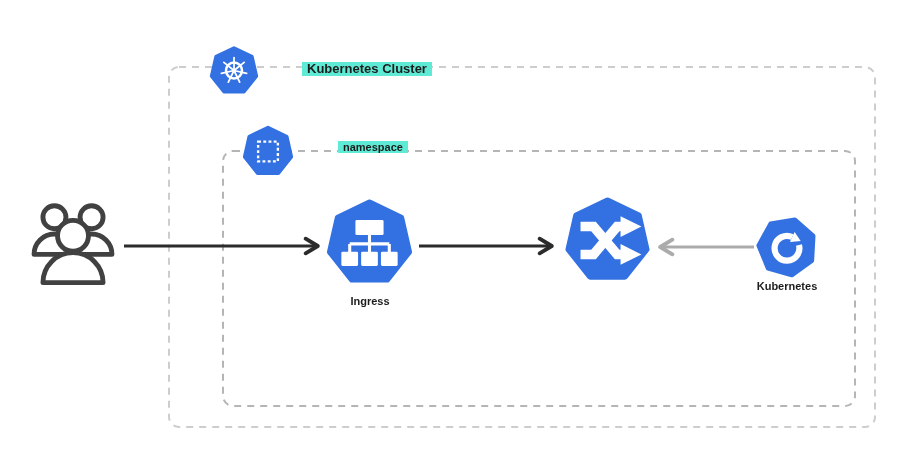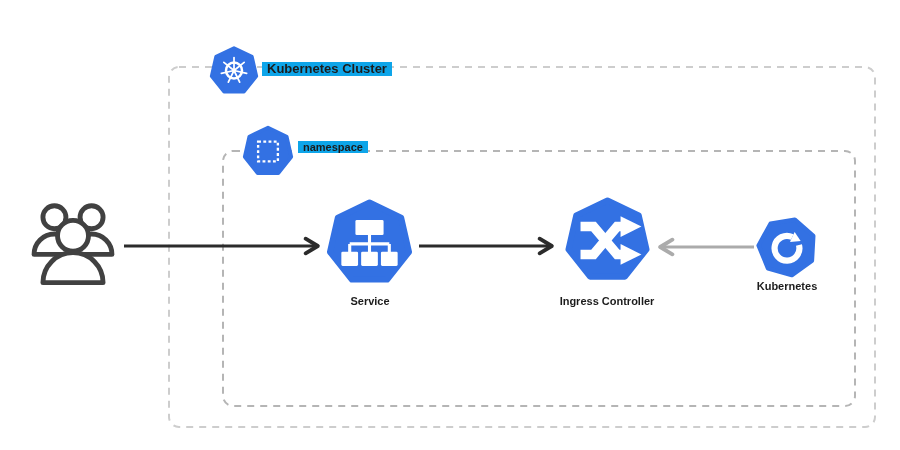--- a/index.html
+++ b/index.html
@@ -19,21 +19,21 @@
   .icon{position:absolute;}
   .icon svg{display:block;width:100%;height:100%;}
   .hept{fill:var(--kubernetes-blue,#3371e3);stroke:var(--kubernetes-blue,#3371e3);stroke-width:7;stroke-linejoin:round;}
   .glyph-stroke{stroke:var(--icon-glyph,#ffffff);fill:none;}
   .glyph-fill{fill:var(--icon-glyph,#ffffff);}
   .users-shape{fill:#ffffff;stroke:#414141;stroke-width:5.5;stroke-linejoin:round;}
   .lbl{
     position:absolute;font-weight:700;color:var(--label-text,#1c1c1c);
     font-size:11px;line-height:1.1;white-space:nowrap;
   }
-  .lbl.on-border{background:#0ea5e9;padding:0 5px;}
+  .lbl.on-border{background:#5eead4;padding:0 5px;margin-left:40px;}
   .lbl.cluster-lbl{font-size:13px;}
   .lbl.center{text-align:center;}
 </style>
 </head>
 <body>
 
 <div id="canvas">
 
   <svg class="layer" viewBox="0 0 900 450" aria-hidden="true">
     <defs>
@@ -97,34 +97,33 @@
       <polygon class="hept" points="50,4 85.9,21.2 94.8,60.2 70,91.5 30,91.5 5.2,60.2 14.1,21.2"></polygon>
       <g>
         <path class="glyph-stroke" stroke-width="3.5" d="M50 40 V51 M27.5 51 H72.5 M27.5 51 V61 M50 51 V61 M72.5 51 V61"></path>
         <rect class="glyph-fill" x="34" y="24" width="32" height="17" rx="1.5"></rect>
         <rect class="glyph-fill" x="18" y="60" width="19" height="16" rx="1.5"></rect>
         <rect class="glyph-fill" x="40.5" y="60" width="19" height="16" rx="1.5"></rect>
         <rect class="glyph-fill" x="63" y="60" width="19" height="16" rx="1.5"></rect>
       </g>
     </svg>
   </div>
-  <div class="lbl center" style="left:320px;top:295px;width:100px;">Service</div>
+  <div class="lbl center" style="left:320px;top:295px;width:100px;">Ingress</div>
 
   <div class="icon" style="left:564px;top:197px;width:87px;height:87px;">
     <svg viewBox="0 0 100 100">
       <polygon class="hept" points="50,4 85.9,21.2 94.8,60.2 70,91.5 30,91.5 5.2,60.2 14.1,21.2"></polygon>
       <g>
         <path class="glyph-stroke" stroke-width="11" d="M19 34 H34 L61 66 H67"></path>
         <polygon class="glyph-fill" points="65,54 89,66 65,78"></polygon>
         <path class="glyph-stroke" stroke-width="11" d="M19 66 H34 L61 34 H67"></path>
         <polygon class="glyph-fill" points="65,22 89,34 65,46"></polygon>
       </g>
     </svg>
   </div>
-  <div class="lbl center" style="left:537px;top:295px;width:140px;">Ingress Controller</div>
 
   <div class="icon" style="left:756px;top:216px;width:62px;height:62px;">
     <svg viewBox="0 0 100 100">
       <g transform="rotate(16 50 50)">
         <polygon class="hept" points="50,4 85.9,21.2 94.8,60.2 70,91.5 30,91.5 5.2,60.2 14.1,21.2"></polygon>
       </g>
       <g>
         <path class="glyph-stroke" stroke-width="10" d="M58.5 33.9 A 20 20 0 1 0 69.3 46.8"></path>
         <polygon class="glyph-fill" points="72.1,40.2 62.3,25.7 54.7,42.1"></polygon>
       </g>

